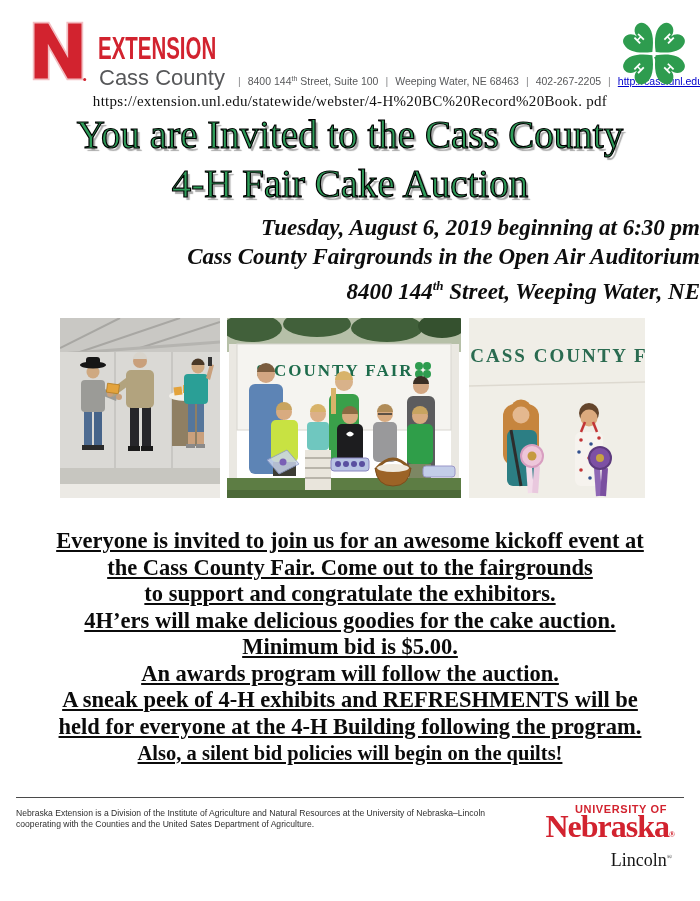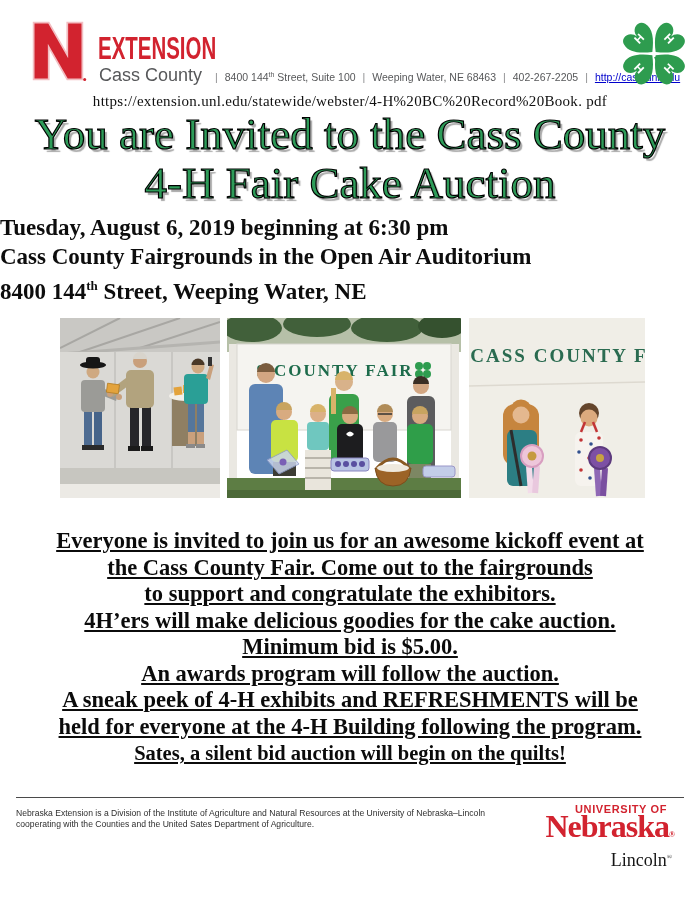--- a/index.html
+++ b/index.html
@@ -6,38 +6,38 @@
   .page { position:relative; width:700px; height:901px; background:#ffffff; overflow:hidden;
           font-family:"Liberation Serif", serif; }
 
   
   .n-logo { position:absolute; left:29px; top:17px; width:58px; height:68px; }
   .extension { position:absolute; left:98px; top:33px; color:#d2232f;
                font-family:"Liberation Sans", sans-serif; font-weight:800; font-size:31px;
                letter-spacing:0px; transform:scaleX(.66); transform-origin:left center; line-height:1; }
   .county-row { position:absolute; left:99px; top:65px; white-space:nowrap;
                 font-family:"Liberation Sans", sans-serif; color:#57585a; font-size:10.5px; }
-  .county { font-size:18px; color:#57585a; margin-right:6px; }
+  .county { font-size:22px; color:#57585a; margin-right:6px; }
   .sep { color:#8a8b8d; margin:0 7px; font-size:10.5px; }
   .addr sup, .evt sup { font-size:7px; }
   .addr-link { color:#0000cc; text-decoration:underline; cursor:pointer; }
   .clover { position:absolute; right:7px; top:13px; width:78px; height:78px; }
 
   
   .record-url { position:absolute; top:93px; left:0; width:700px; text-align:center;
                 font-size:15px; color:#101010; letter-spacing:.3px; }
 
   
   .title { position:absolute; top:110px; left:0; width:700px; text-align:center; line-height:49px; }
-  .title-line { font-size:45px; color:#2e9c59; -webkit-text-stroke:1.2px #000;
+  .title-line { font-size:39px; color:#2e9c59; -webkit-text-stroke:1.2px #000;
                 text-shadow:2.5px 2.5px 1px #a9a9a9; white-space:nowrap; }
 
   
-  .subtitle { position:absolute; top:213px; left:0; width:700px; text-align:left;
-              font-weight:bold; font-size:23px; line-height:29px; color:#0d0d0d; }
+  .subtitle { position:absolute; top:213px; left:0; width:700px; text-align:right;
+              font-weight:bold; font-size:23px; line-height:29px; color:#0d0d0d;font-style:italic; }
   .subtitle div { white-space:nowrap; }
   .subtitle sup { font-size:13px; }
 
   
   .photos { position:absolute; left:60px; top:318px; display:flex; }
   .photo { display:block; height:180px; }
   .photo1 { width:160px; }
   .photo2 { width:234px; margin-left:7px; }
   .photo3 { width:176px; margin-left:8px; }
 
@@ -285,21 +285,21 @@
 
   <div class="body-text">
     <div>Everyone is invited to join us for an awesome kickoff event at</div>
     <div>the Cass County Fair. Come out to the fairgrounds</div>
     <div>to support and congratulate the exhibitors.</div>
     <div>4H’ers will make delicious goodies for the cake auction.</div>
     <div>Minimum bid is $5.00.</div>
     <div>An awards program will follow the auction.</div>
     <div>A sneak peek of 4-H exhibits and REFRESHMENTS will be</div>
     <div>held for everyone at the 4-H Building following the program.</div>
-    <div class="small">Sates, a silent bid auction will begin on the quilts!</div>
+    <div class="small">Also, a silent bid policies will begin on the quilts!</div>
   </div>
 
   <div class="footer-rule"></div>
   <div class="footer">
     <p>Nebraska Extension is a Division of the Institute of Agriculture and Natural Resources at the University of Nebraska–Lincoln cooperating with the Counties and the United Sates Department of Agriculture.</p>
   </div>
 
   <div class="unl-logo">
     <span class="unl-top">UNIVERSITY OF</span>
     <div class="unl-neb"><span>Nebraska</span><span class="reg">®</span></div>

